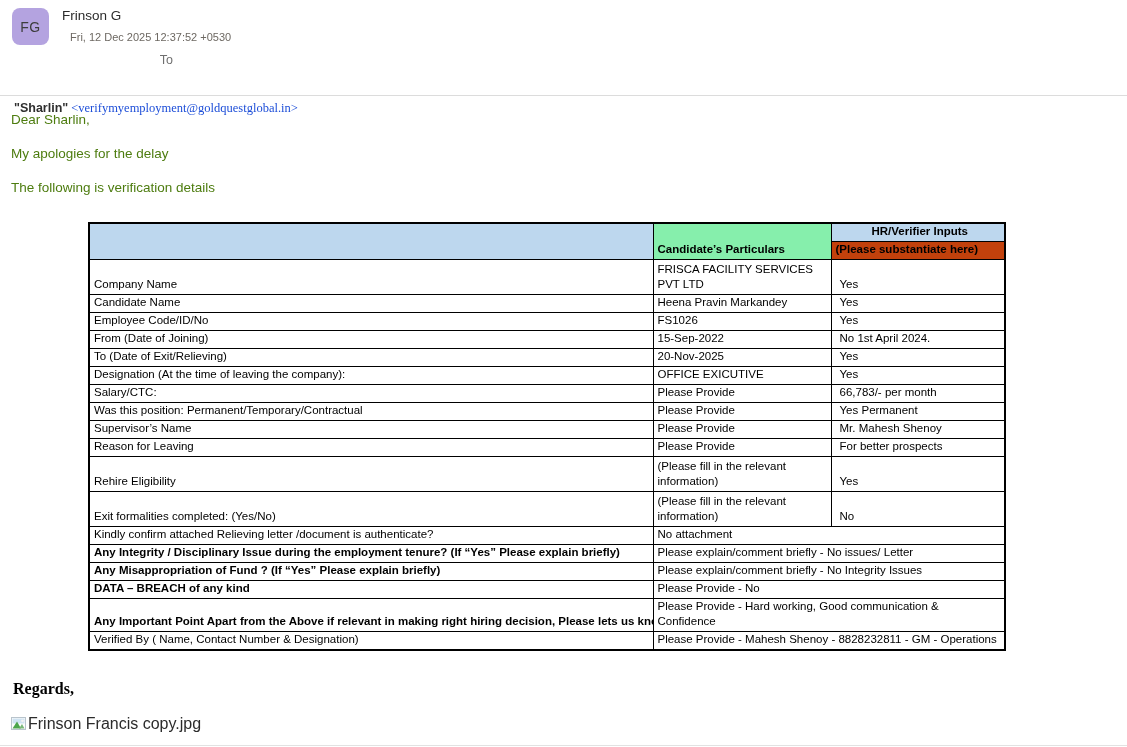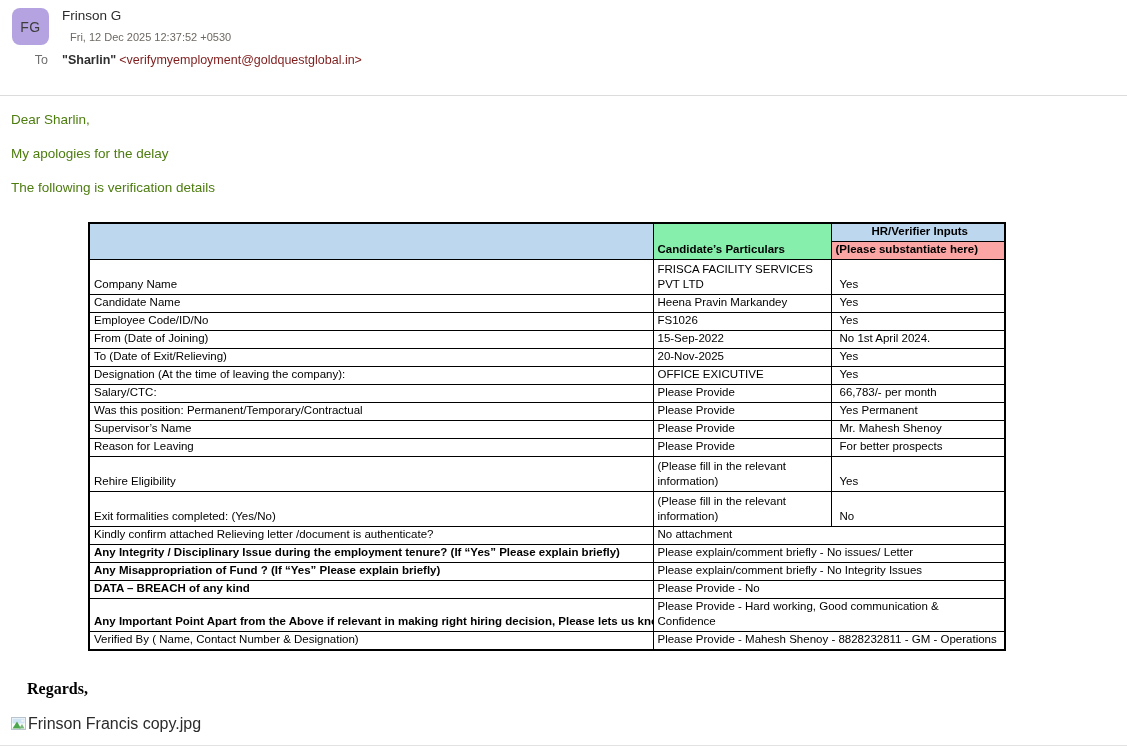--- a/index.html
+++ b/index.html
@@ -16,27 +16,27 @@
   
   .avatar {
     position: absolute; left: 12px; top: 8px;
     width: 37px; height: 37px; border-radius: 8px;
     background: #b4a3e0;
     display: flex; align-items: center; justify-content: center;
     font-size: 14px; color: #3d3d3d; letter-spacing: .5px;
   }
   .sender { position: absolute; left: 62px; top: 8px; font-size: 13.5px; color: #2b2b2b; }
   .date   { position: absolute; left: 70px; top: 31px; font-size: 11px; color: #6d6862; }
-  .addr-row { position: absolute; left: 0; display: flex; align-items: center; font-size: 12.5px; }
+  .addr-row { position: absolute; left: 0; display: flex; align-items: center; font-size: 12.5px; flex-direction: column; }
   .addr-row.to { top: 53px; }
   .addr-row.cc { top: 79px; }
   .addr-label { width: 48px; text-align: right; color: #6f6f6f; flex: 0 0 48px; }
   .addr-values { margin-left: 14px; color: #6f6f6f; white-space: nowrap; }
   .rcpt-name { color: #2f2f2f; font-weight: bold; }
-  .rcpt-addr { color: #7f1d1d; margin-left: 3px; }
+  .rcpt-addr { color: #1d4ed8; margin-left: 3px; font-family: Liberation Serif, serif; }
   .hr1 { position: absolute; left: 0; top: 95px; width: 100%; height: 1px; background: #dcdcdc; }
   .hr2 { position: absolute; left: 0; top: 745px; width: 100%; height: 1px; background: #e2e2e2; }
 
   
   .para { position: absolute; left: 11px; font-size: 13.5px; color: #4d7c0f; }
   .para.p1 { top: 112px; }
   .para.p2 { top: 146px; }
   .para.p3 { top: 180px; }
 
   
@@ -55,21 +55,21 @@
   table.verif thead tr { height: 18px; }
   table.verif tbody tr { height: 18px; }
   table.verif tbody tr.tall { height: 35px; }
   table.verif td { vertical-align: bottom; line-height: 15px; }
   .c-label { white-space: nowrap; overflow: hidden; }
   .c-label.bold { font-weight: bold; }
   .c-verif { padding-left: 8px !important; }
 
   
   .regards {
-    position: absolute; left: 27px; top: 680px;
+    position: absolute; left: 13px; top: 680px;
     font-family: "Liberation Serif", serif; font-weight: bold;
     font-size: 16px; color: #000;
   }
   .attachment {
     position: absolute; left: 11px; top: 715px;
     display: flex; align-items: center;
     font-size: 16px; color: #2b2b2b;
   }
   .attachment svg { margin-right: 1px; flex: 0 0 auto; }
 </style>
@@ -100,21 +100,21 @@
       <col style="width:178px">
       <col style="width:174px">
     </colgroup>
     <thead>
       <tr>
         <th rowspan="2" style="background: rgb(189, 215, 238);"></th>
         <th rowspan="2" style="background: #86efac;">Candidate’s Particulars</th>
         <th style="background: rgb(189, 215, 238); padding-left: 40px;">HR/Verifier Inputs</th>
       </tr>
       <tr>
-        <th style="background: #fca5a5;">(Please substantiate here)</th>
+        <th style="background: #c2410c;">(Please substantiate here)</th>
       </tr>
     </thead>
     <tbody>
         <tr class="tall">
           <td class="c-label">Company Name</td>
           <td class="c-part">FRISCA FACILITY SERVICES PVT LTD</td>
           <td class="c-verif">Yes</td>
         </tr>
         <tr>
           <td class="c-label">Candidate Name</td>

